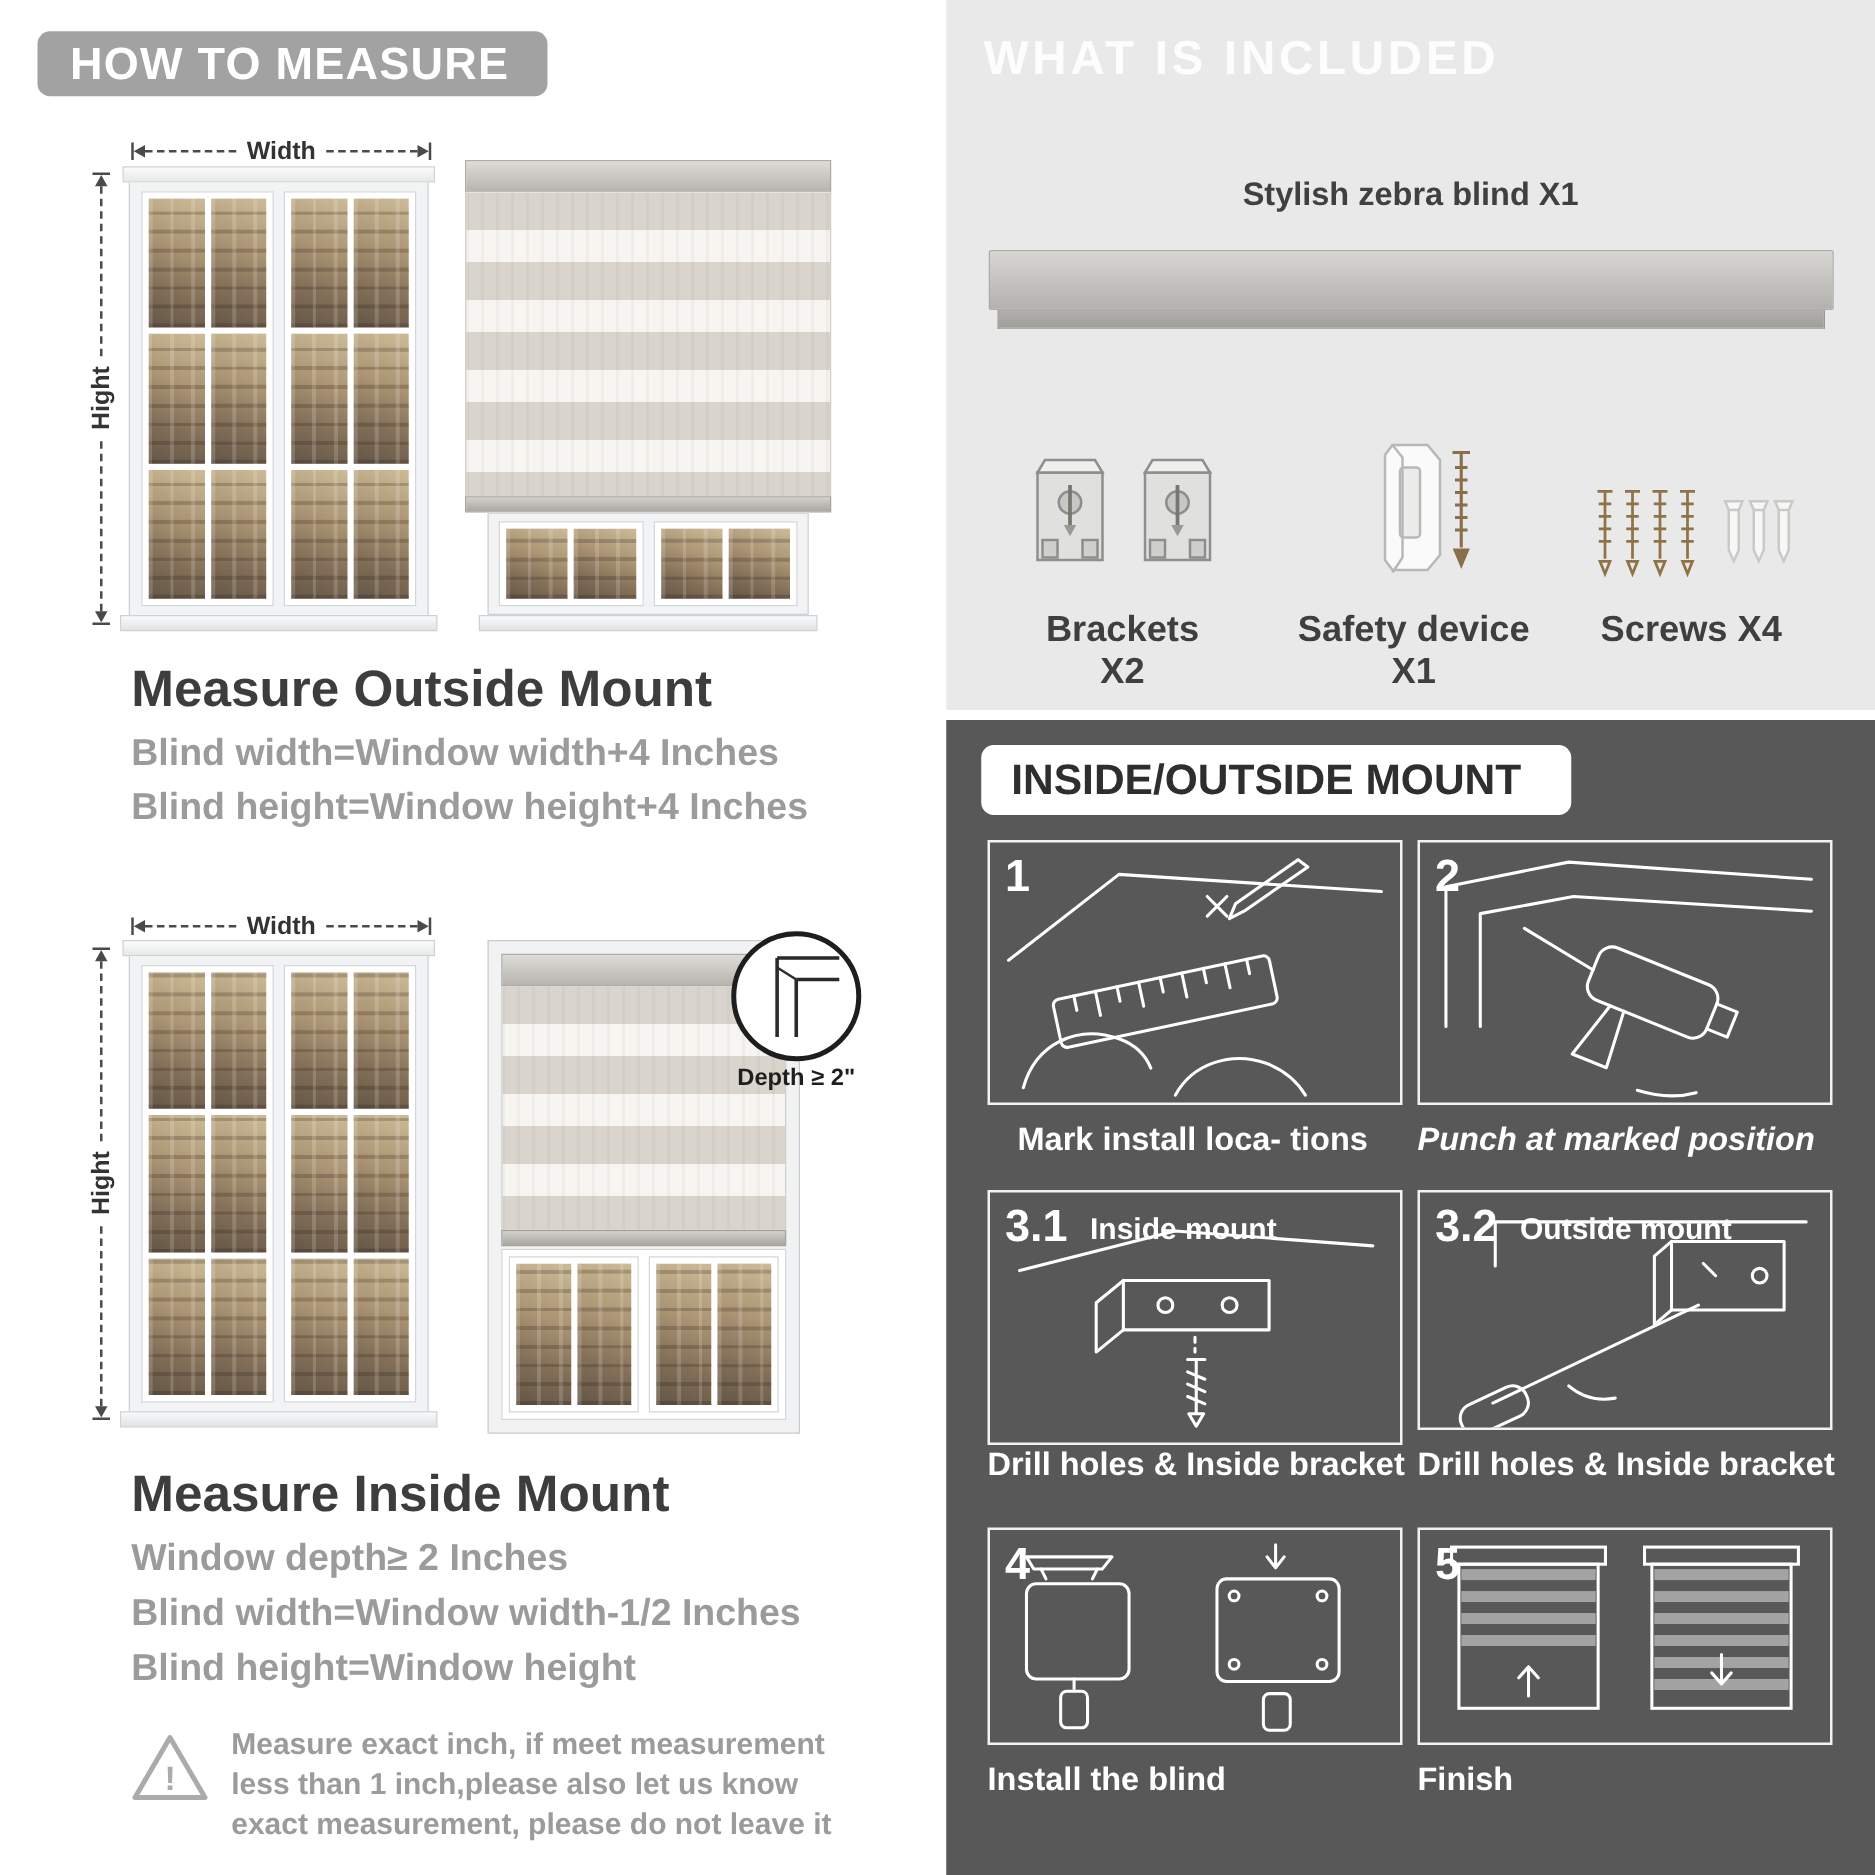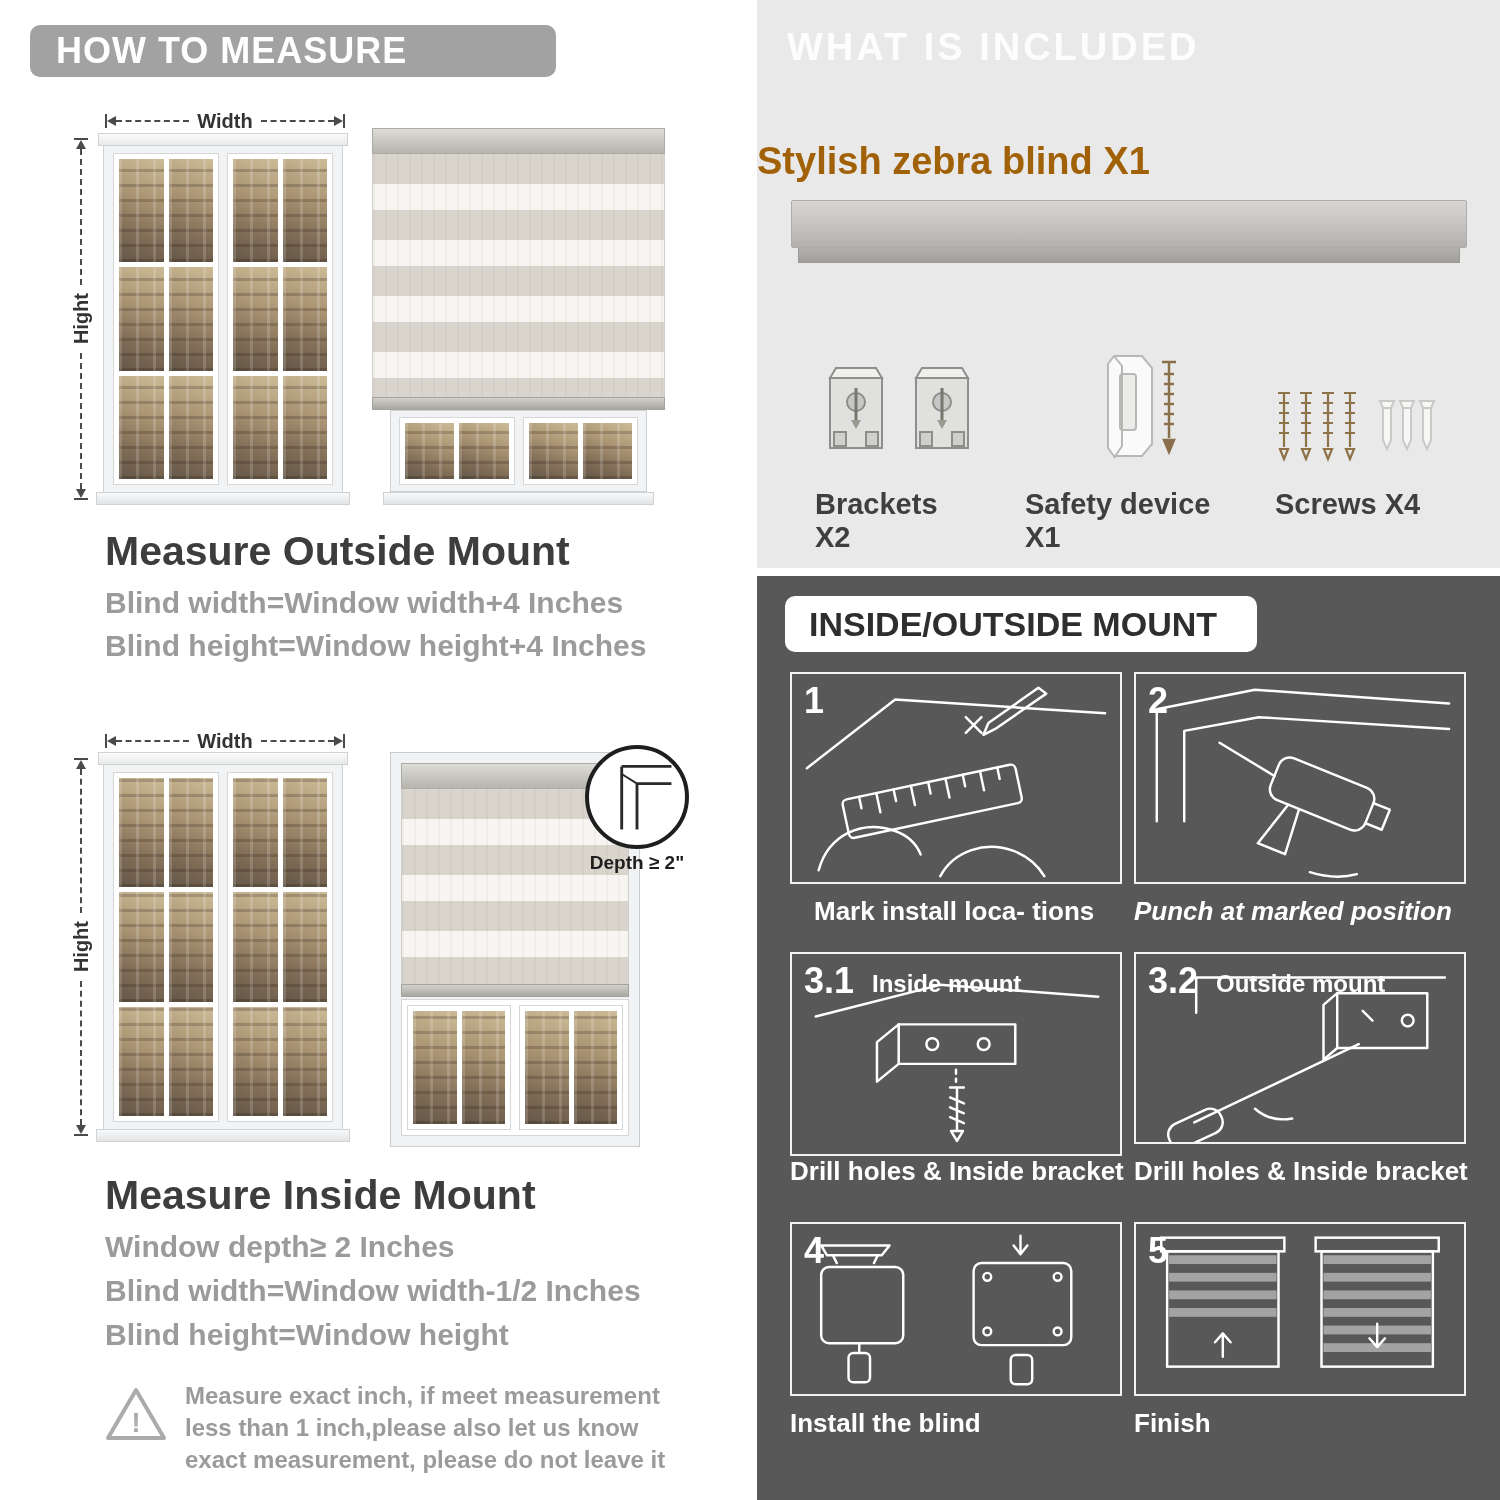--- a/index.html
+++ b/index.html
@@ -1,20 +1,20 @@
 <!DOCTYPE html>
 <html><head>
 <meta charset="utf-8">
 <style>
   * { margin:0; padding:0; box-sizing:border-box; }
   html,body { width:1500px; height:1500px; font-family:"Liberation Sans", sans-serif; background:#fff; }
   #page { position:relative; width:1500px; height:1500px; overflow:hidden; background:#fff; }
 
   
-  .pill-header { position:absolute; left:30px; top:25px; width:526px; height:52px; background:#a2a2a2;
+  .pill-header { position:absolute; left:30px; top:25px; width:408px; height:52px; background:#a2a2a2;
                  border-radius:10px; color:#fff; font-size:36px; font-weight:bold; letter-spacing:1px;
                  display:flex; align-items:center; padding-left:26px; }
   .measure-title { position:absolute; font-size:41px; font-weight:bold; color:#3d3d3d; }
   .measure-line  { position:absolute; font-size:30px; font-weight:bold; color:#9b9b9b; white-space:nowrap; }
 
   
   .h-arrow { position:absolute; display:flex; align-items:center; height:22px; }
   .h-arrow .dash { flex:1; height:0; border-top:2px dashed #4a4a4a; }
   .h-arrow .cap  { width:2px; height:14px; background:#4a4a4a; }
   .ah { width:0; height:0; }
@@ -71,29 +71,29 @@
   
   .warning-icon { position:absolute; width:66px; height:62px; }
   .warning-bang { position:absolute; left:0; top:24px; width:100%; text-align:center;
                   font-size:27px; font-weight:bold; color:#ababab; }
   .warning-text { position:absolute; width:494px; font-size:24px; font-weight:bold; color:#9b9b9b; line-height:1.33; }
 
   
   .included-panel { position:absolute; left:757px; top:0; width:743px; height:568px; background:#e9e9e9; }
   .included-header { position:absolute; left:30px; top:26px; font-size:38px; font-weight:bold;
                      color:#fdfdfd; letter-spacing:3px; }
-  .blind-label { position:absolute; left:0; top:140px; width:100%; text-align:left;
-                 font-size:38px; font-weight:bold; color:#a16207; }
+  .blind-label { position:absolute; left:0; top:140px; width:100%; text-align:center;
+                 font-size:26px; font-weight:bold; color:#404040; }
   .headrail { position:absolute; left:34px; top:200px; width:676px; }
   .headrail-top { height:48px; background:linear-gradient(180deg,#d8d6d2 0%,#c2c0bc 60%,#b3b1ad 100%);
                   border:1px solid #aeaca8; border-radius:2px; }
   .headrail-lip { height:15px; margin:0 7px; background:linear-gradient(#b2b0ac,#a19f9b);
                   border:1px solid #9b9995; border-top:none; }
   .item-svg   { position:absolute; }
-  .item-label { position:absolute; font-size:29px; font-weight:bold; color:#3f3f3f; }
+  .item-label { position:absolute; font-size:29px; font-weight:bold; color:#3f3f3f; text-align:center; }
 
   
   .mount-panel { position:absolute; left:757px; top:576px; width:743px; height:924px; background:#585858; }
   .mount-pill { position:absolute; left:28px; top:20px; width:472px; height:56px; background:#fff;
                 border-radius:10px; display:flex; align-items:center; padding-left:24px;
                 font-size:34px; font-weight:bold; color:#2e2e2e; }
   .step-box { position:absolute; border:2px solid #f2f2f2; }
   .step-num { position:absolute; left:12px; top:6px; font-size:36px; font-weight:bold; color:#fff; z-index:2; }
   .step-title { position:absolute; left:80px; top:16px; font-size:24px; font-weight:bold; color:#fff; z-index:2; white-space:nowrap; }
   .step-art { position:absolute; inset:0; width:100%; height:100%; }

